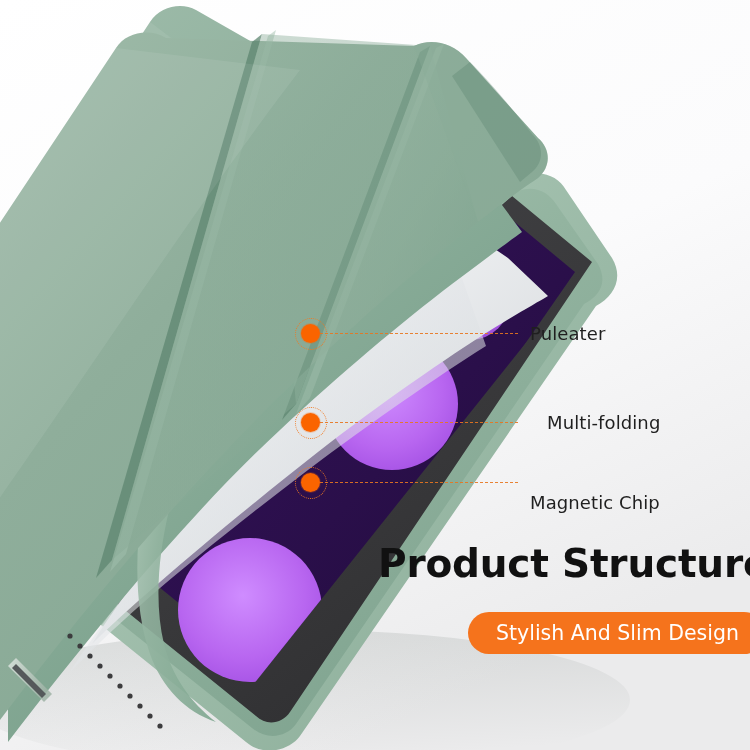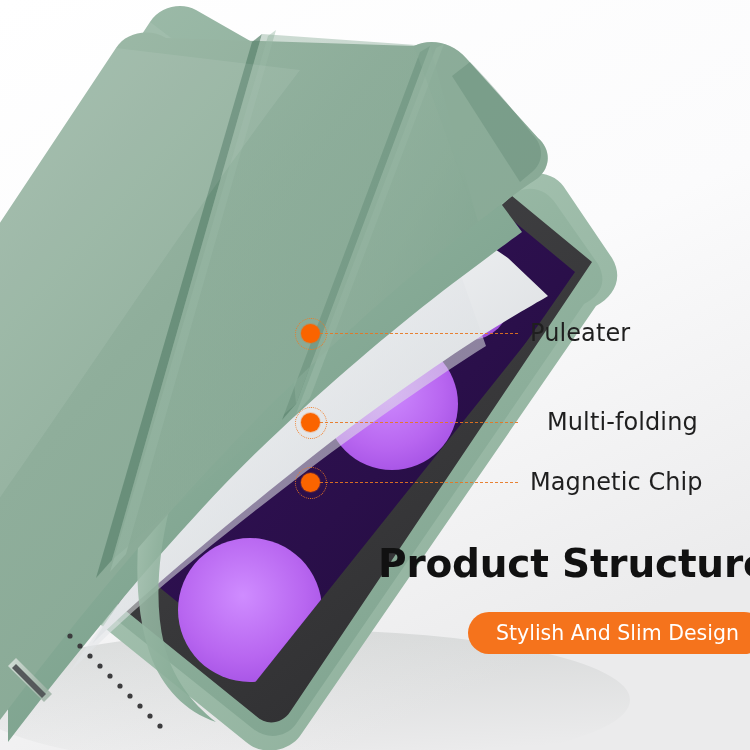--- a/index.html
+++ b/index.html
@@ -53,21 +53,21 @@
     opacity: 0.95;
   }
   .leader {
     position: absolute;
     height: 0;
     border-top: 1.4px dashed #e8761f;
     opacity: 0.9;
   }
   .callout-label {
     position: absolute;
-    font-size: 24px;
+    font-size: 18px;
     color: #1f1f1f;
     letter-spacing: 0.1px;
     white-space: nowrap;
     transform: translateY(-50%);
   }
 
   
   .headline {
     position: absolute;
     left: 378px;
@@ -345,21 +345,21 @@
       <div class="leader" style="left:310px; top:422px; width:208px;"></div>
       <div class="marker-ring" style="left:310px; top:422px;"></div>
       <div class="marker" style="left:310px; top:422px;"></div>
       <div class="callout-label" style="left:547px; top:422px;">Multi-folding</div>
     </div>
 
     <div class="callout">
       <div class="leader" style="left:310px; top:482px; width:208px;"></div>
       <div class="marker-ring" style="left:310px; top:482px;"></div>
       <div class="marker" style="left:310px; top:482px;"></div>
-      <div class="callout-label" style="left:530px; top:482px;">Magnetic Chip</div>
+      <div class="callout-label" style="left:530px; top:502px;">Magnetic Chip</div>
     </div>
 
   </div>
 
   <div class="headline">Product Structure</div>
   <div class="tagline-pill">Stylish And Slim Design</div>
 
 </div>
 
 </body></html>

